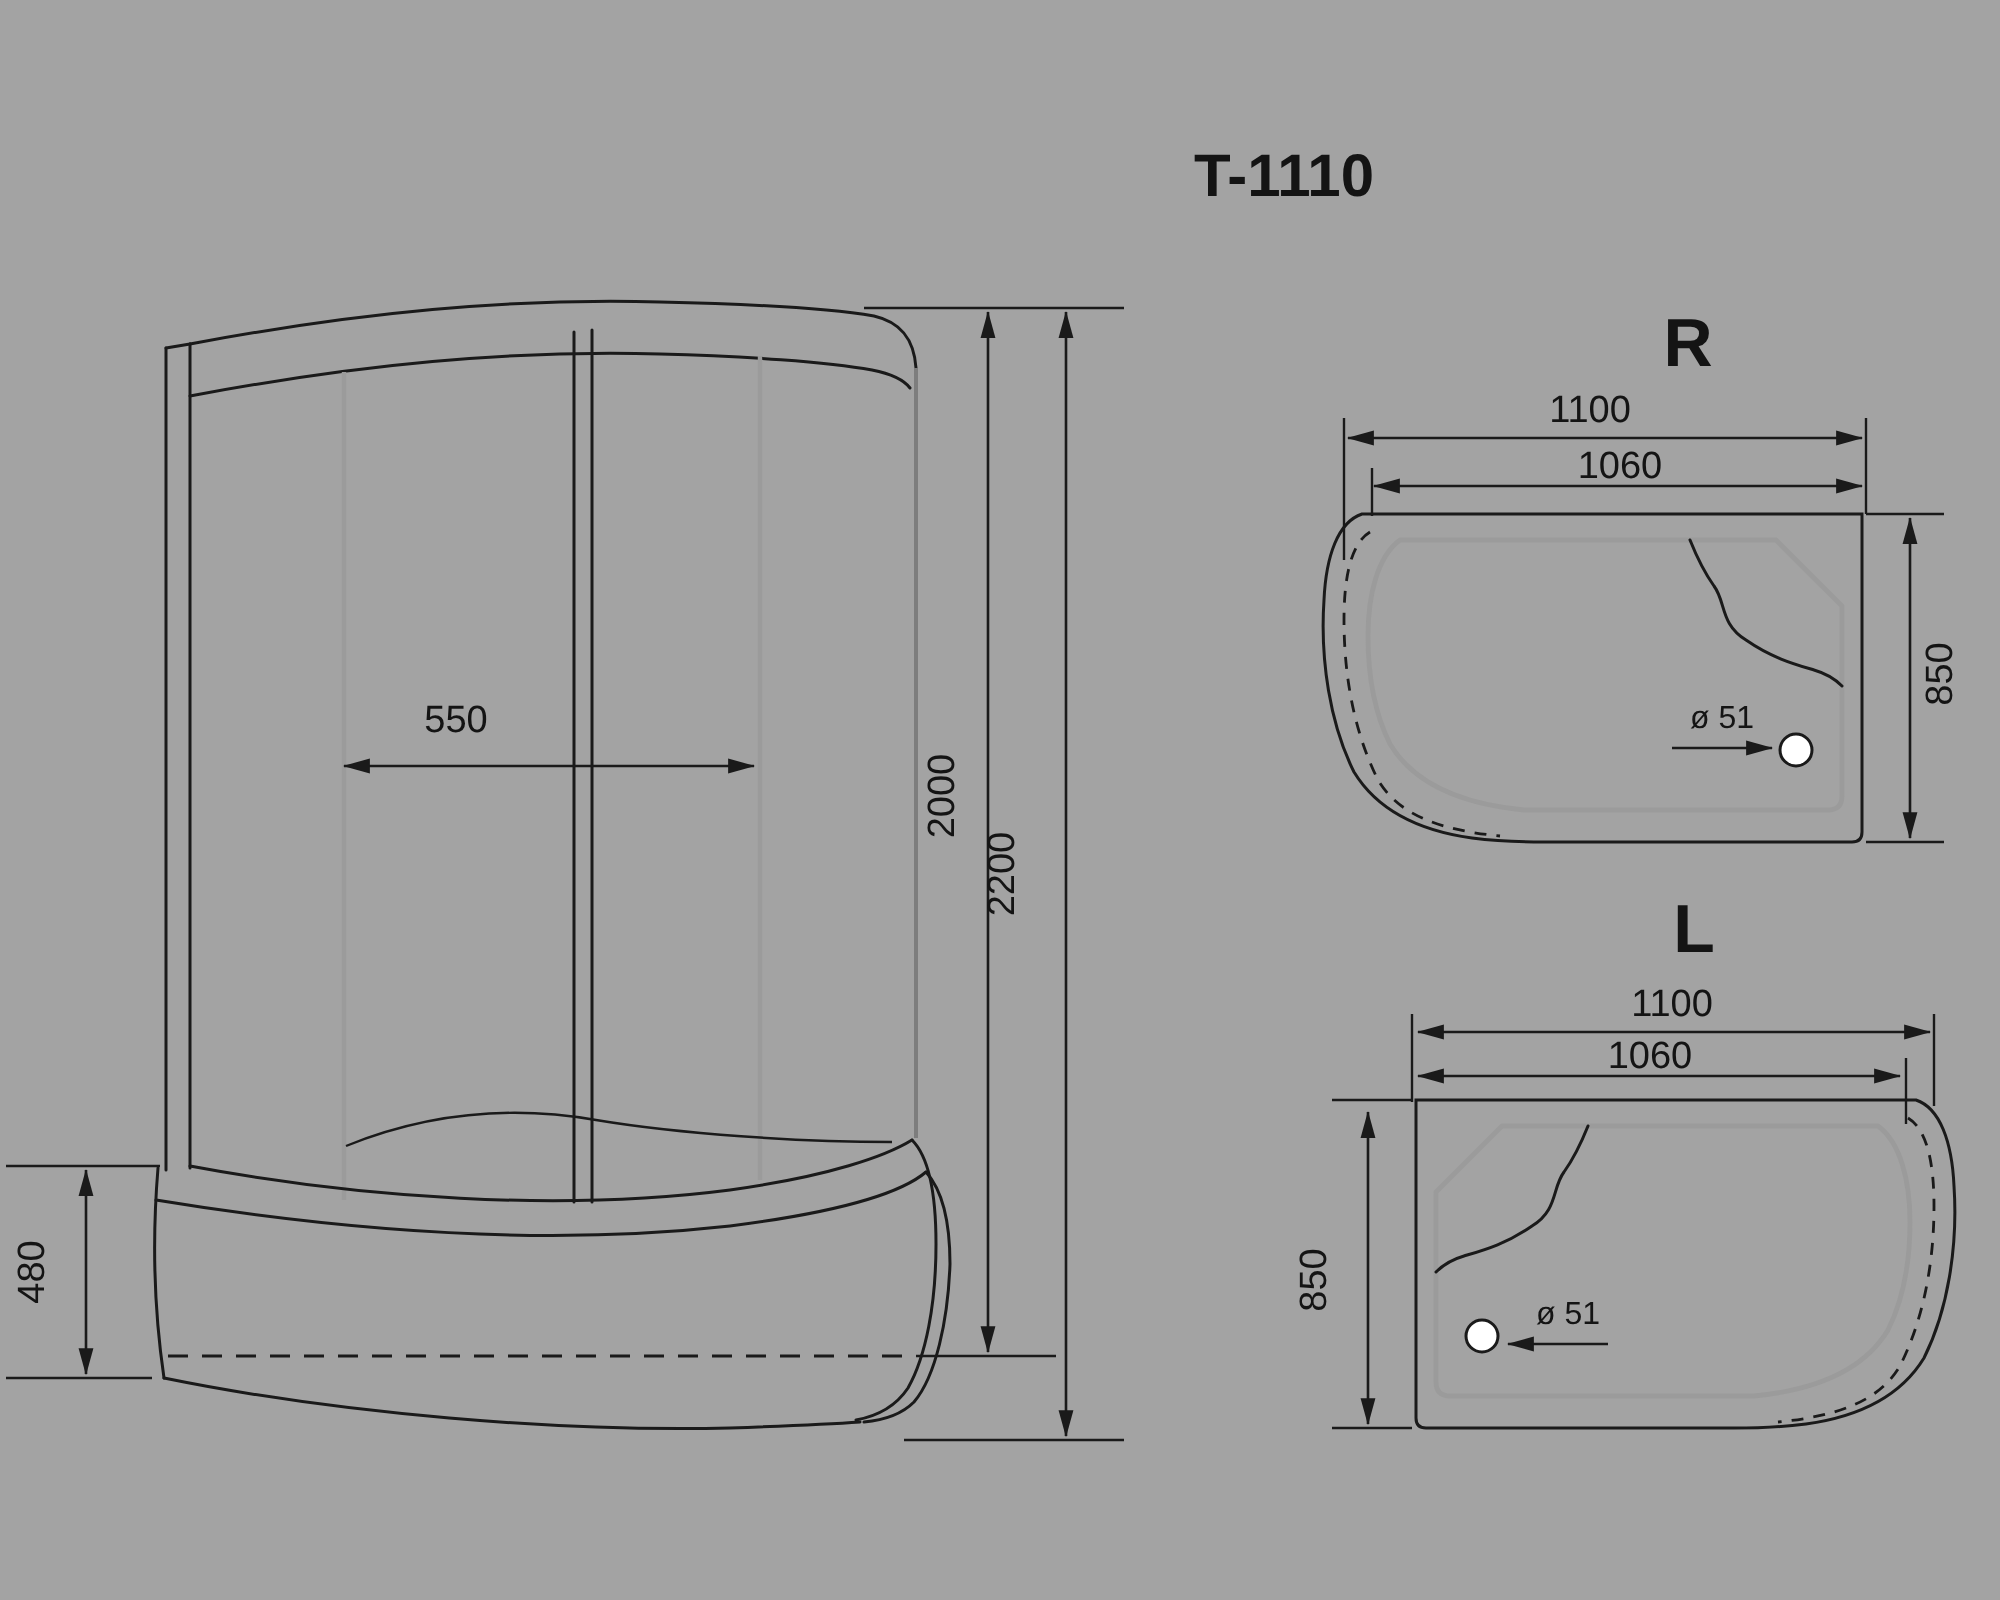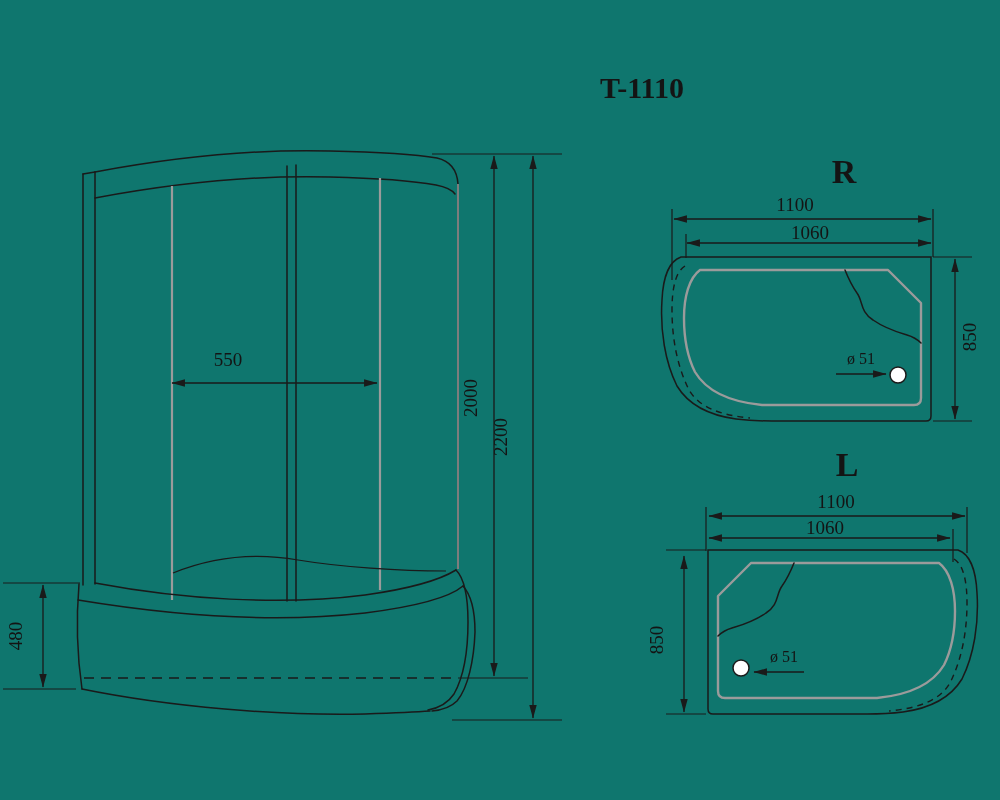--- a/index.html
+++ b/index.html
@@ -1,17 +1,17 @@
 <!DOCTYPE html>
 <html><head>
 <meta charset="utf-8">
 <style>
   html,body{margin:0;padding:0;background:#ffffff;}
-  #canvas{position:relative;width:1000px;height:800px;background:#0f766e;overflow:hidden;
-          font-family:Liberation Serif, serif;}
+  #canvas{position:relative;width:1000px;height:800px;background:#a3a3a3;overflow:hidden;
+          font-family:Liberation Sans, sans-serif;}
   svg{position:absolute;top:0;left:0;}
   
   .ln   {stroke:#1a1a1a;stroke-width:1.5;fill:none;stroke-linecap:round;}
   .thin {stroke:#1a1a1a;stroke-width:1.2;fill:none;}
   .dim  {stroke:#1a1a1a;stroke-width:1.3;fill:none;}
   .grayln{stroke:#9b9b9b;stroke-width:2.2;fill:none;}
   .grayct{stroke:#9b9b9b;stroke-width:2.4;fill:none;stroke-linejoin:round;}
   .edge {stroke:#7d7d7d;stroke-width:2;fill:none;}
   .dash {stroke:#1a1a1a;stroke-width:1.4;fill:none;stroke-dasharray:10 7;}
   .dash2{stroke:#1a1a1a;stroke-width:1.4;fill:none;stroke-dasharray:6 5;}

